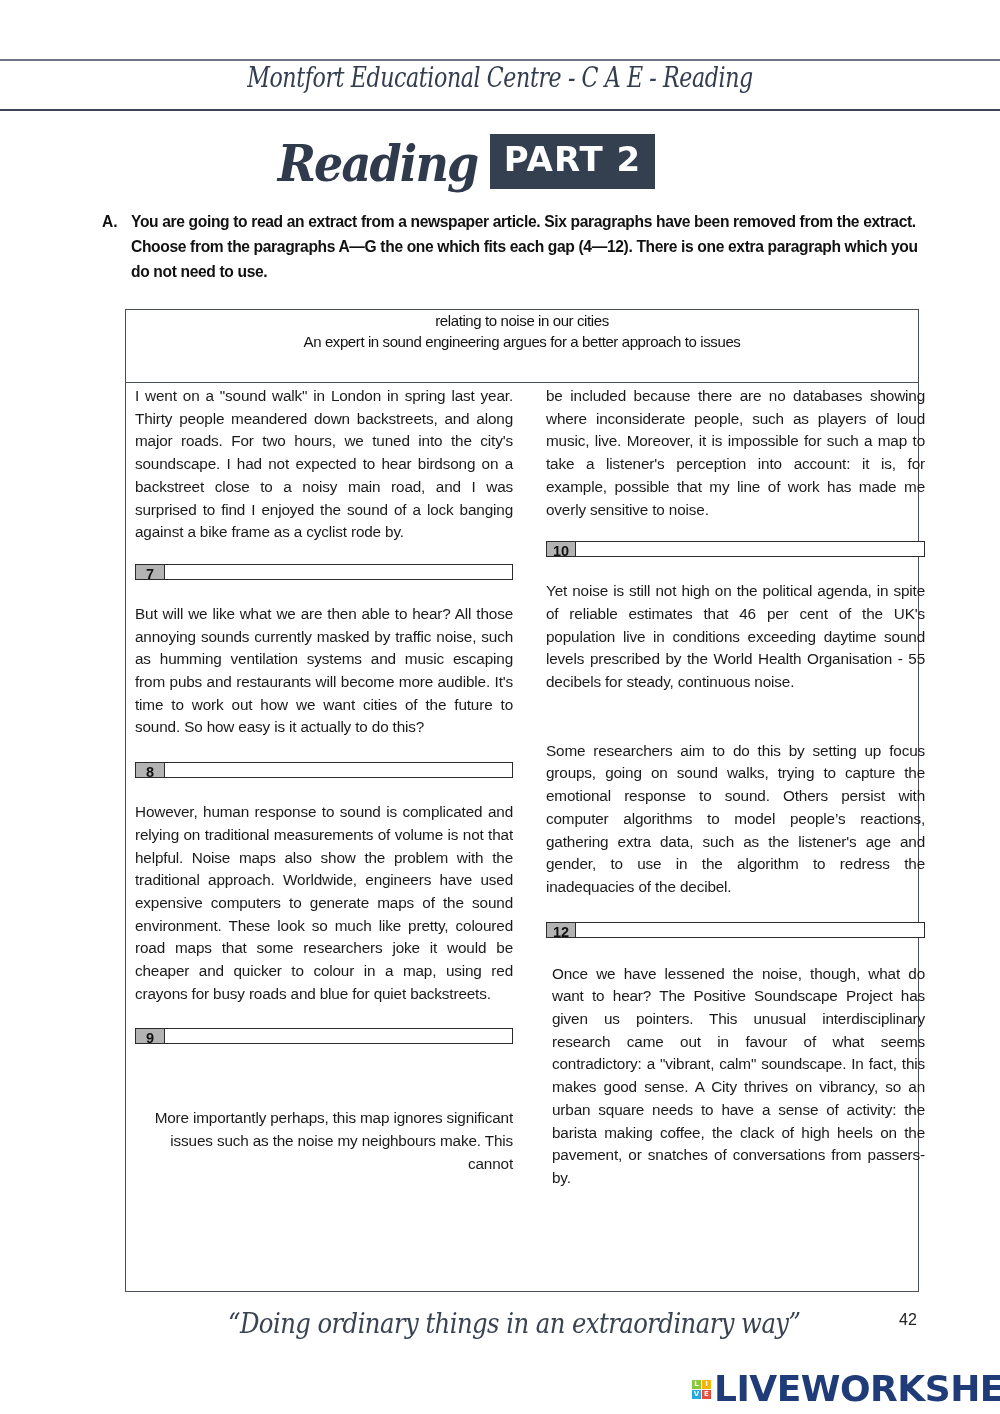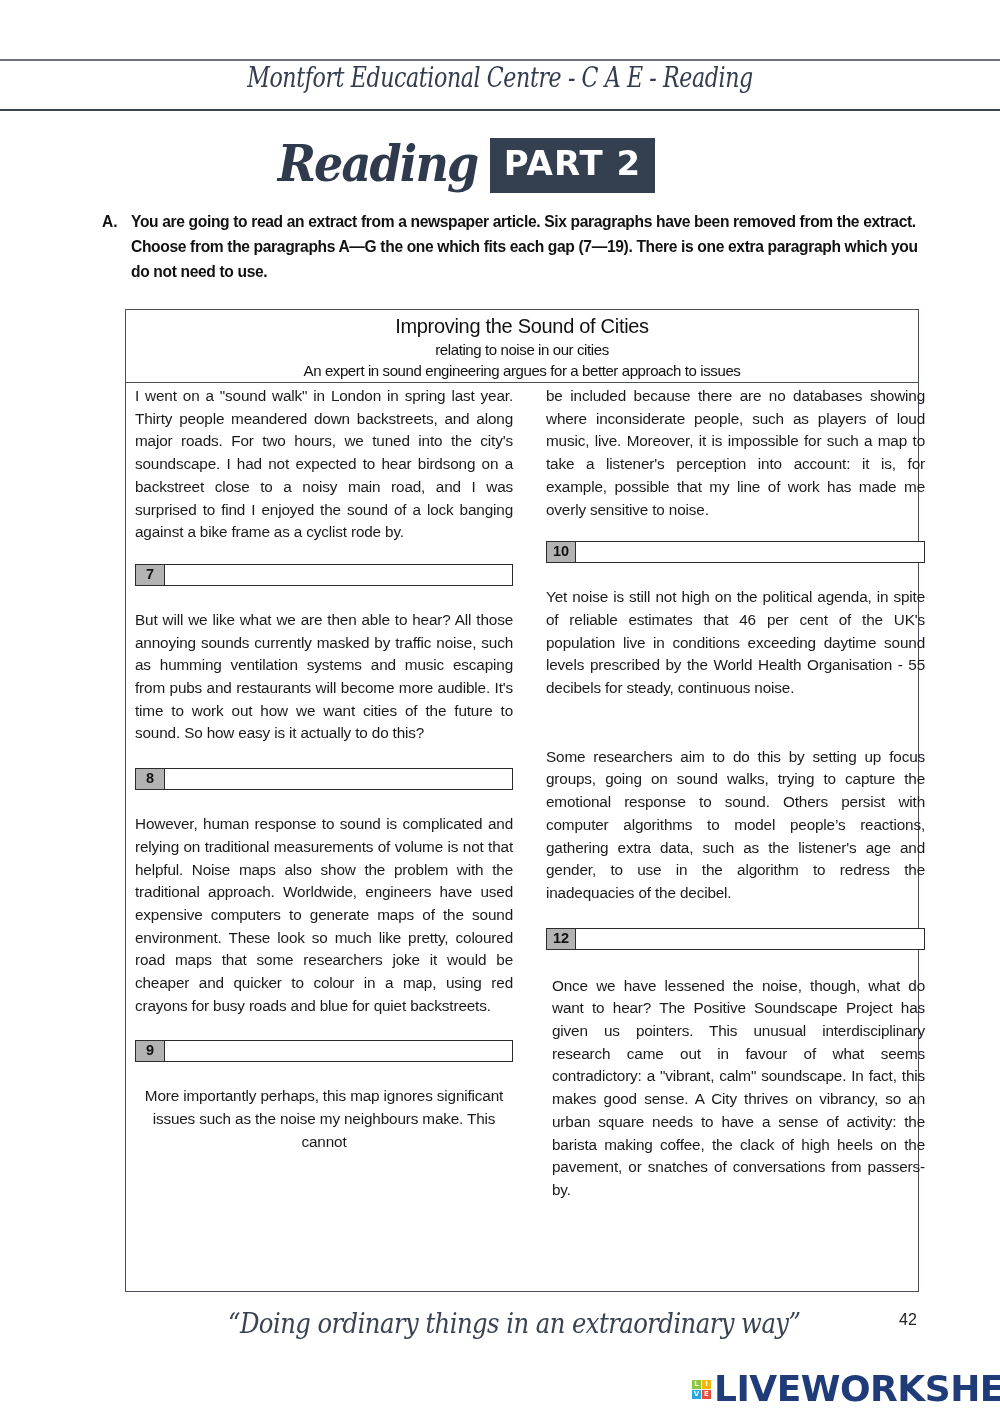--- a/index.html
+++ b/index.html
@@ -11,21 +11,21 @@
   .hline.bottom { top: 109px; }
 
   .school-header {
     position: absolute; top: 62px; left: 0; width: 1000px; text-align: center;
     font-family: "DejaVu Serif", serif; font-style: italic; font-size: 27px;
     color: #333d4e; letter-spacing: -0.5px; transform: scaleX(0.82);
   }
 
   .title-row {
     position: absolute; top: 134px; left: 0; width: 924px;
-    display: flex; justify-content: center; align-items: flex-end; gap: 4px;
+    display: flex; justify-content: center; align-items: flex-start; gap: 4px;
   }
   .title-reading {
     font-family: "DejaVu Serif", serif; font-style: italic; font-weight: bold;
     font-size: 50px; color: #2f3a4c; letter-spacing: -2px; transform: scaleX(0.92);
   }
   .part-badge {
     background: #34404f; color: #ffffff; font-family: "DejaVu Sans", sans-serif;
     font-weight: bold; font-size: 34px; padding: 0 14px 6px 14px; letter-spacing: 1px;
     height: 55px; display: flex; align-items: center;
   }
@@ -55,24 +55,24 @@
 
   .cols { position: relative; height: 906px; }
   .col { position: absolute; top: 2px; width: 378px; }
   .col.left { left: 9px; }
   .col.right { left: 404px; width: 379px; margin-left: 16px; }
 
   .para {
     font-size: 15.3px; line-height: 22.7px; text-align: justify; color: #1a1a1a;
     letter-spacing: -0.15px;
   }
-  .para.ragged { text-align: center; }
+  .para.ragged { text-align: right; margin-top: 40px; }
 
   .gap {
-    display: flex; height: 22px; border: 1.5px solid #2b2b2b; background: #fff;
+    display: flex; height: 16px; border: 1.5px solid #2b2b2b; background: #fff;
   }
   .gap .num {
     width: 29px; background: #b3b3b3; border-right: 1.5px solid #2b2b2b;
     font-weight: bold; font-size: 14.5px; text-align: center; line-height: 19px; color: #111;
   }
   .gap .answer {
     flex: 1; border: none; outline: none; background: transparent;
     font-family: "Liberation Sans", sans-serif; font-size: 14px; padding: 0 6px;
   }
 
@@ -107,26 +107,25 @@
 <div class="school-header">Montfort Educational Centre - C A E - Reading</div>
 <div class="hline bottom"></div>
 
 <div class="title-row">
   <span class="title-reading">Reading</span>
   <span class="part-badge">PART 2</span>
 </div>
 
 <div class="instructions">
   <span class="letter">A.</span>
-  <span class="text">You are going to read an extract from a newspaper article. Six paragraphs have been removed from the extract. Choose from the paragraphs A—G the one which fits each gap (7—19). There is one extra paragraph which you do not need to use.</span>
+  <span class="text">You are going to read an extract from a newspaper article. Six paragraphs have been removed from the extract. Choose from the paragraphs A—G the one which fits each gap (4—12). There is one extra paragraph which you do not need to use.</span>
 </div>
 
 <div class="article">
   <div class="article-head">
-    <div class="article-title">Improving the Sound of Cities</div>
     <div class="article-sub">relating to noise in our cities</div>
     <div class="article-sub">An expert in sound engineering argues for a better approach to issues</div>
   </div>
 
   <div class="cols">
     <div class="col left">
       <p class="para">I went on a "sound walk" in London in spring last year. Thirty people meandered down backstreets, and along major roads. For two hours, we tuned into the city's soundscape. I had not expected to hear birdsong on a backstreet close to a noisy main road, and I was surprised to find I enjoyed the sound of a lock banging against a bike frame as a cyclist rode by.</p>
       <div style="height:20px"></div>
       <div class="gap">
         <span class="num">7</span>

